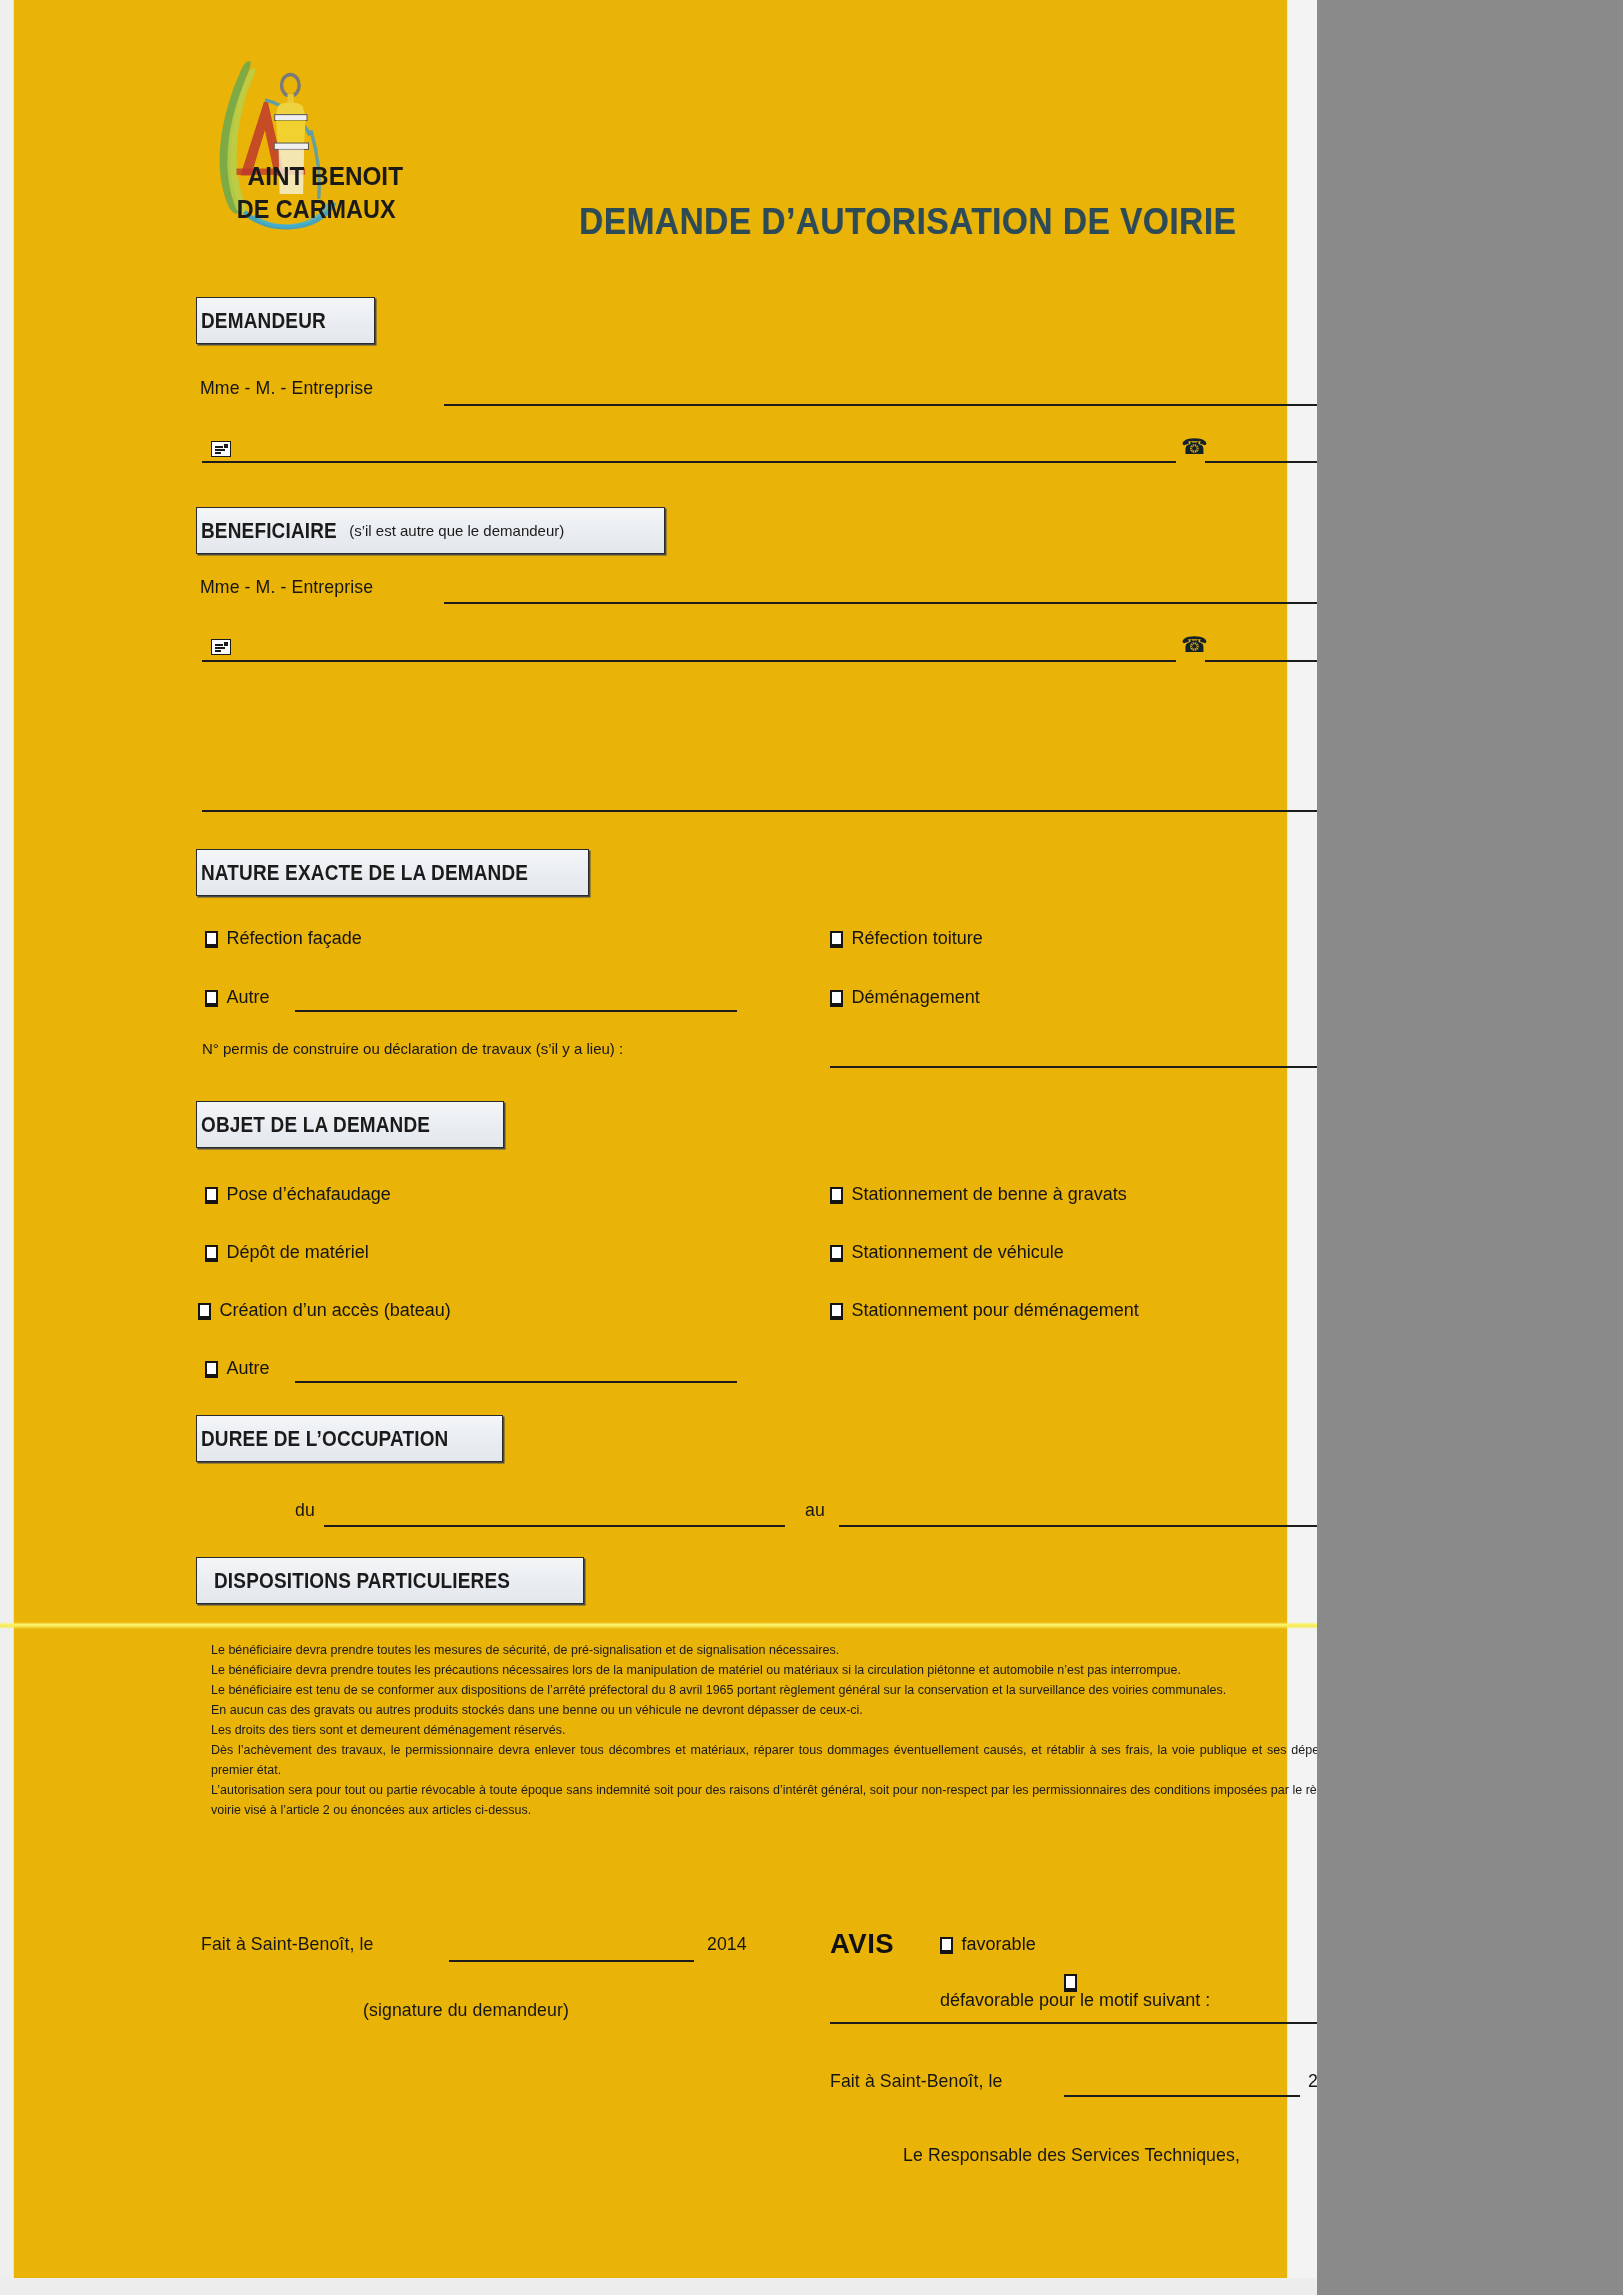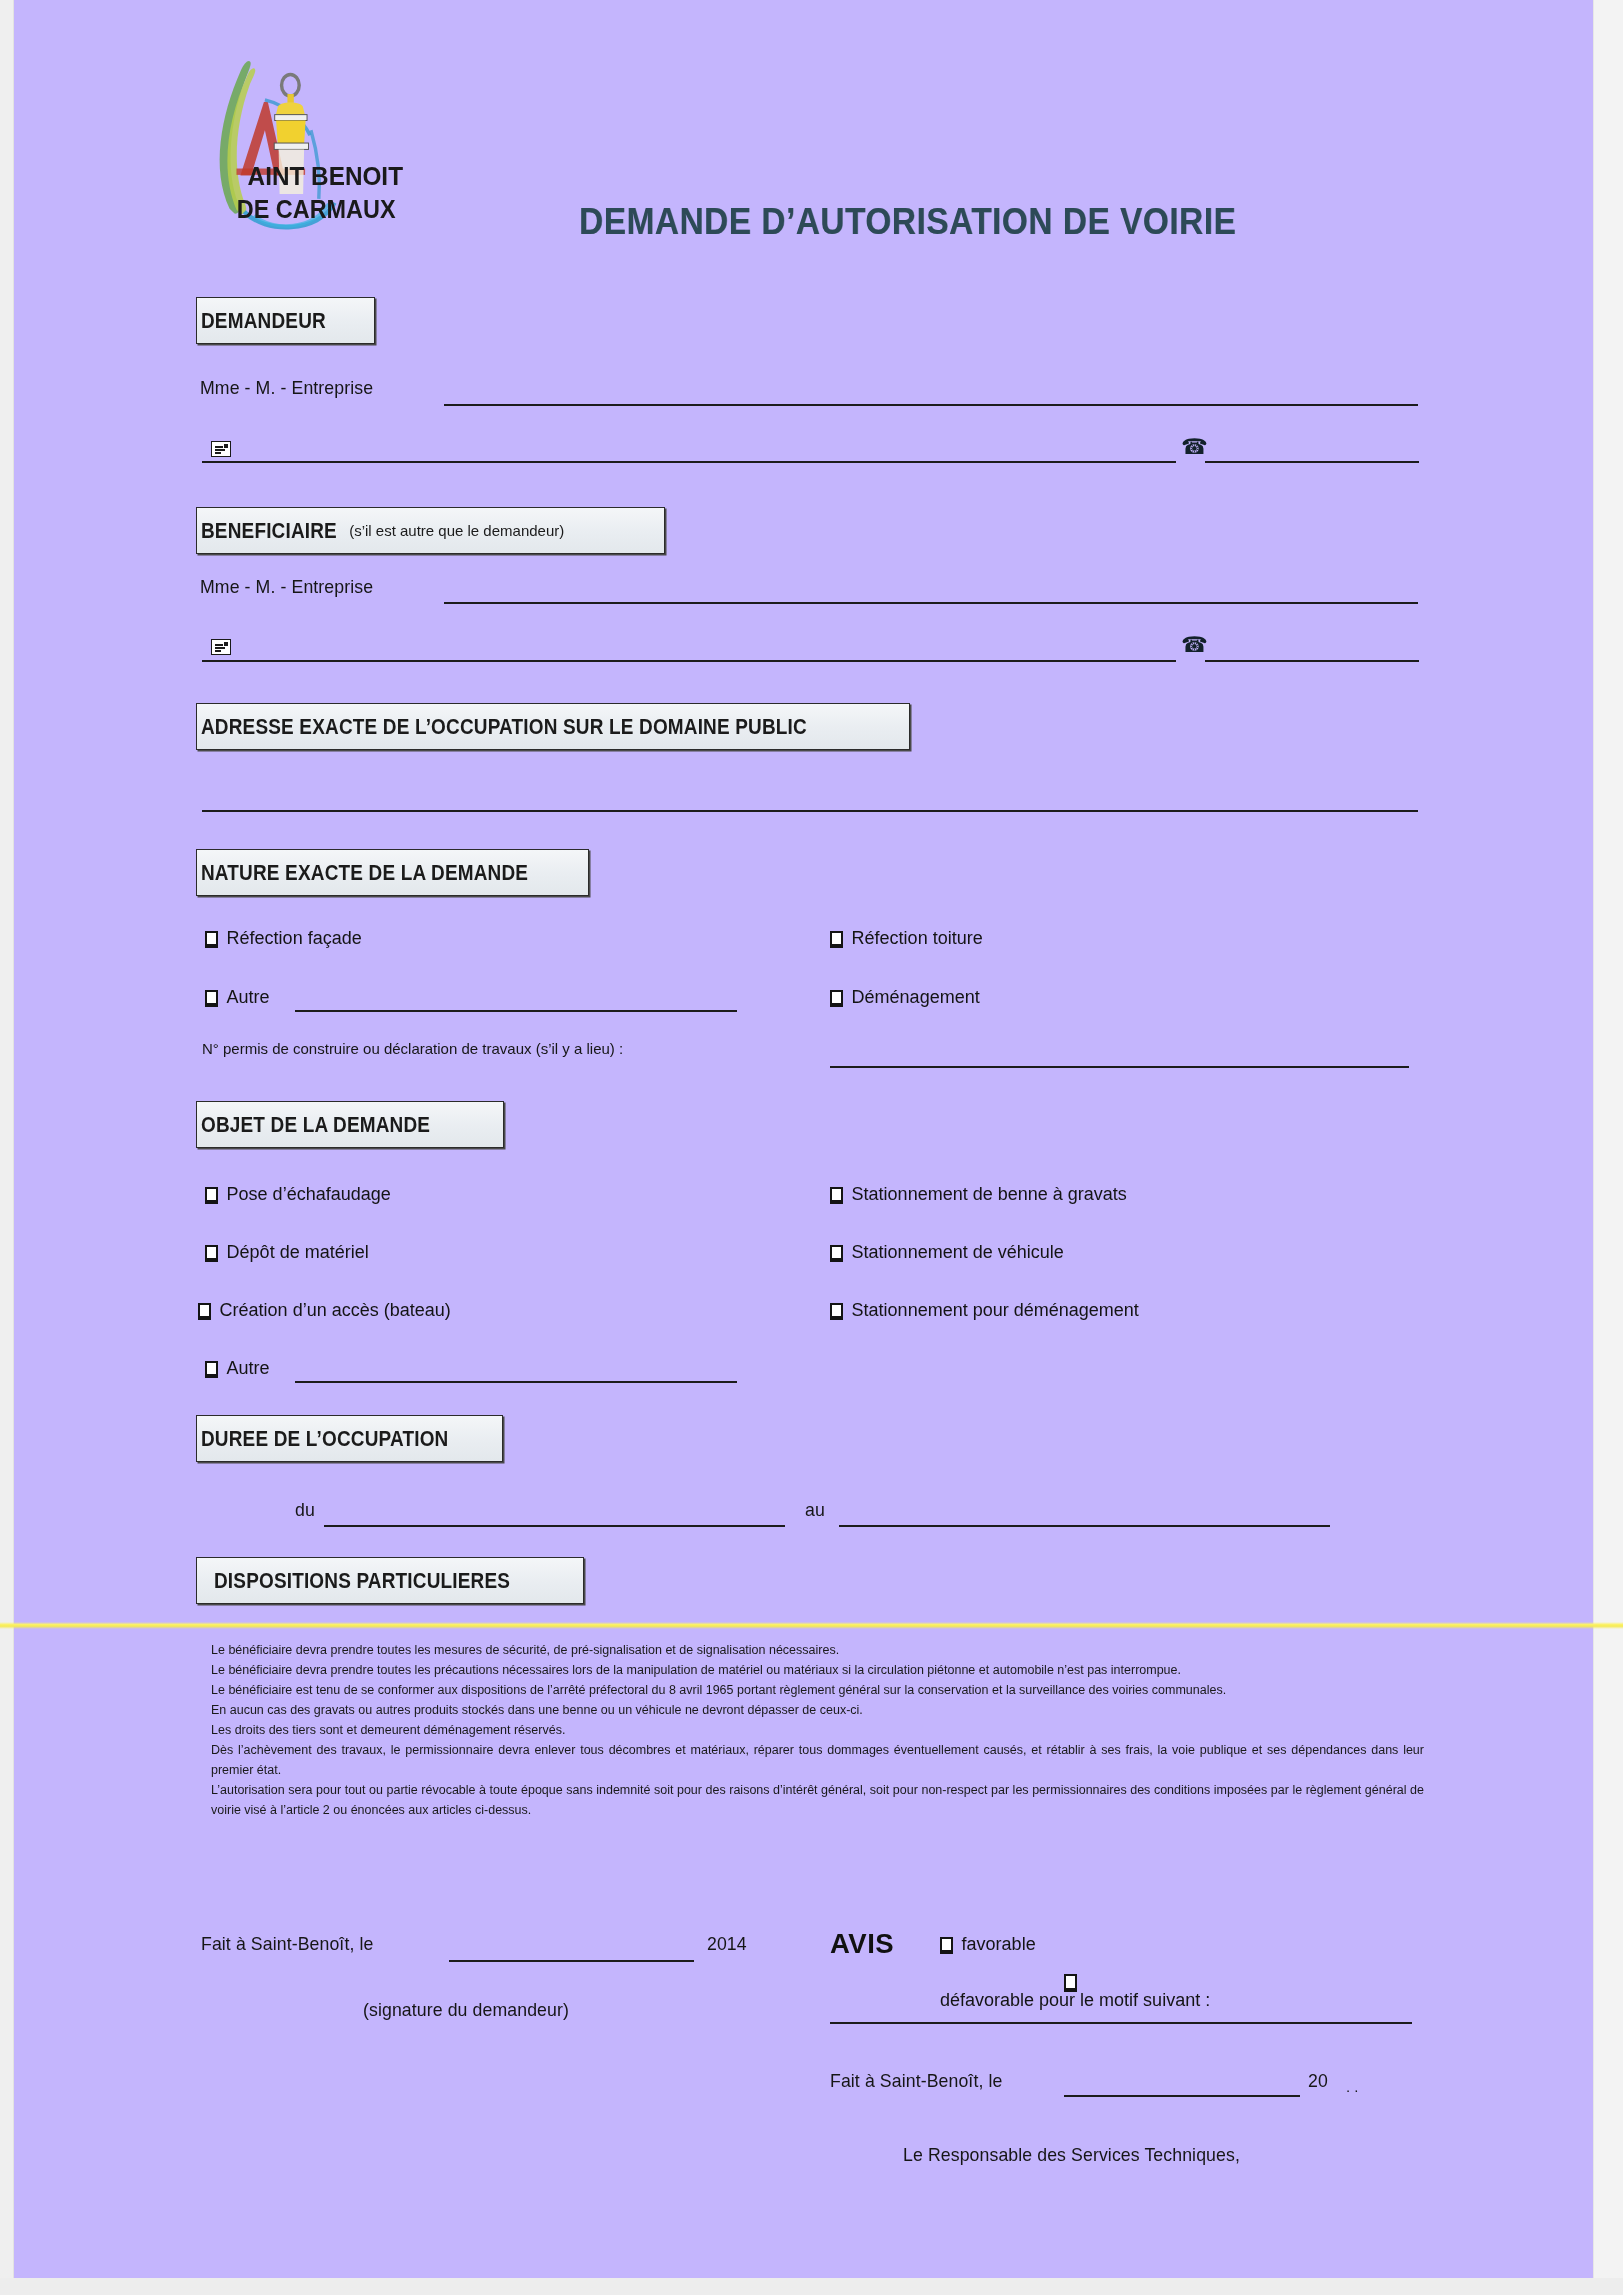--- a/index.html
+++ b/index.html
@@ -2,23 +2,23 @@
 <html style="font-size:7.9px"><head>
 <meta charset="utf-8">
 <style>
   html, body {
     margin: 0;
     padding: 0;
     background: #8a8a8a;
   }
   .page {
     position: relative;
-    width: 1623px;
+    width: 1317px;
     height: 2295px;
-    background: #c4b5fd;
+    background: #eab308;
     overflow: hidden;
     font-family: "Liberation Sans", sans-serif;
     color: #111111;
   }
   
   .scan-edge-left {
     position: absolute; left: 0; top: 0; width: 12.8px; height: 2295px;
     background: #efefef; border-right: 0.5px solid #e2e2e2;
   }
   .scan-edge-right {
@@ -237,23 +237,20 @@
   <div class="icon-mail" style="left:211px; top:639px;">
     <i class="l1"></i>
       <i class="l2"></i>
       <i class="l3"></i>
       <b></b>
   </div>
   <div class="rule" style="left:202px; top:660px; width:974px;"></div>
   <div class="icon-phone" style="left:1181px; top:634px;">☎</div>
   <div class="rule" style="left:1205px; top:660px; width:214px;"></div>
 
-  <div class="sec-box" style="left:196px; top:703px; width:714px; height:47px;">
-    <span class="sec-title">ADRESSE EXACTE DE L’OCCUPATION SUR LE DOMAINE PUBLIC</span>
-  </div>
   <div class="rule" style="left:202px; top:810px; width:1216px;"></div>
 
   <div class="sec-box" style="left:196px; top:849px; width:393px; height:47px;">
     <span class="sec-title">NATURE EXACTE DE LA DEMANDE</span>
   </div>
 
   <div class="cbrow" style="left:205px; top:928px;">
     <span class="cb"></span>
     <span class="cbtxt">Réfection façade</span>
   </div>

